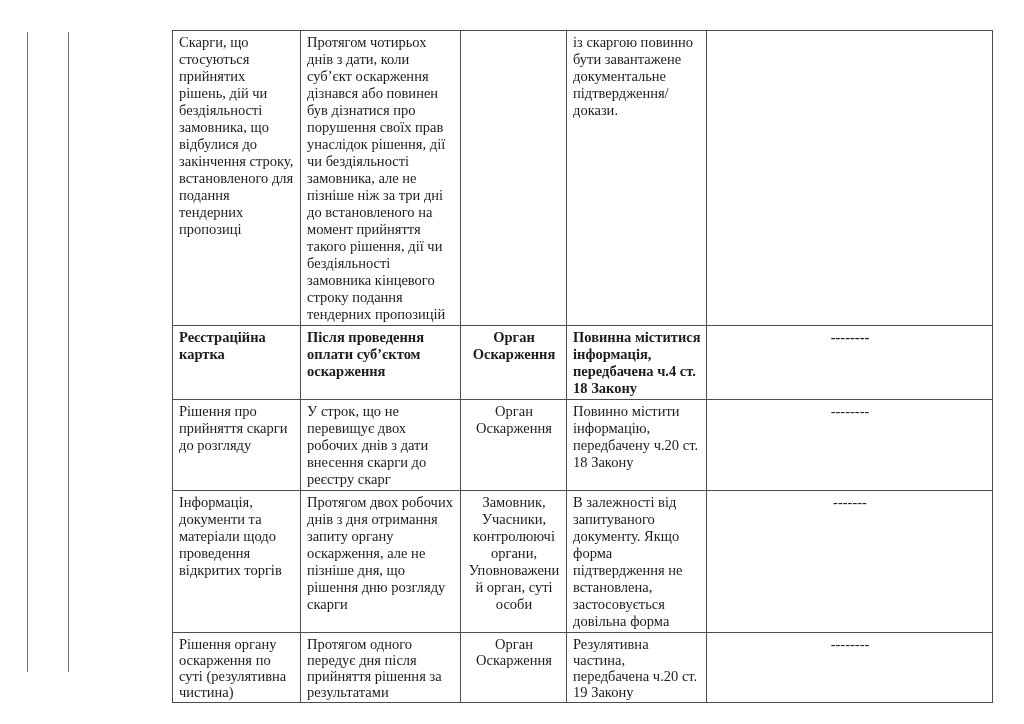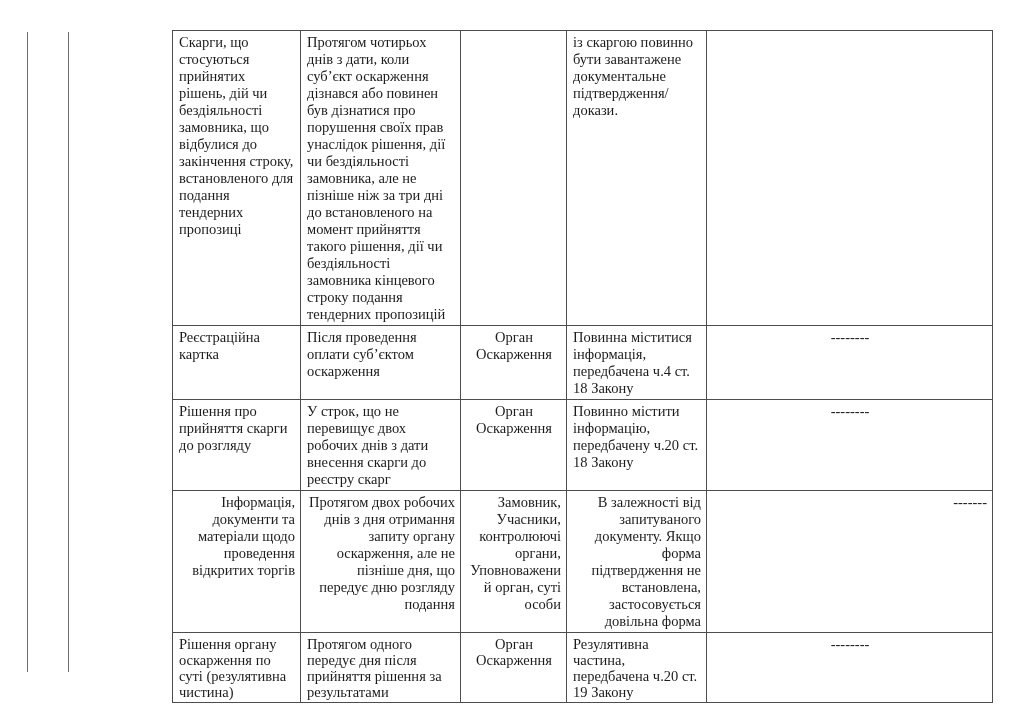--- a/index.html
+++ b/index.html
@@ -50,23 +50,23 @@
     overflow-wrap: break-word;
     word-wrap: break-word;
   }
   td.col-who, td.col-note {
     text-align: center;
     padding-left: 3px;
     padding-right: 3px;
     margin-top: 20px;
   }
   tr.r1 td { height: 292px; }
-  tr.r2 td { height: 64px; }
+  tr.r2 td { height: 64px; font-weight: bold; }
   tr.r3 td { height: 86px; }
-  tr.r4 td { height: 139px; text-align: right; }
+  tr.r4 td { height: 139px; }
   tr.r5 td { height: 63px; line-height: 16px; }
 </style>
 </head>
 <body>
 
 <div class="page">
 
   <div class="left-rule rule-1"></div>
   <div class="left-rule rule-2"></div>
 
@@ -95,21 +95,21 @@
       </tr>
       <tr class="r3">
         <td class="col-name">Рішення про прийняття скарги до розгляду</td>
         <td class="col-deadline">У строк, що не перевищує двох робочих днів з дати внесення скарги до реєстру скарг</td>
         <td class="col-who">Орган Оскарження</td>
         <td class="col-content">Повинно містити інформацію, передбачену ч.20 ст. 18 Закону</td>
         <td class="col-note">--------</td>
       </tr>
       <tr class="r4">
         <td class="col-name">Інформація, документи та матеріали щодо проведення відкритих торгів</td>
-        <td class="col-deadline">Протягом двох робочих днів з дня отримання запиту органу оскарження, але не пізніше дня, що передує дню розгляду подання</td>
+        <td class="col-deadline">Протягом двох робочих днів з дня отримання запиту органу оскарження, але не пізніше дня, що рішення дню розгляду скарги</td>
         <td class="col-who">Замовник, Учасники, контролюючі органи, Уповноважений орган, суті особи</td>
         <td class="col-content">В залежності від запитуваного документу. Якщо форма підтвердження не встановлена, застосовується довільна форма</td>
         <td class="col-note">-------</td>
       </tr>
       <tr class="r5">
         <td class="col-name">Рішення органу оскарження по суті (резулятивна чистина)</td>
         <td class="col-deadline">Протягом одного передує дня після прийняття рішення за результатами</td>
         <td class="col-who">Орган Оскарження</td>
         <td class="col-content">Резулятивна частина, передбачена ч.20 ст. 19 Закону</td>
         <td class="col-note">--------</td>

